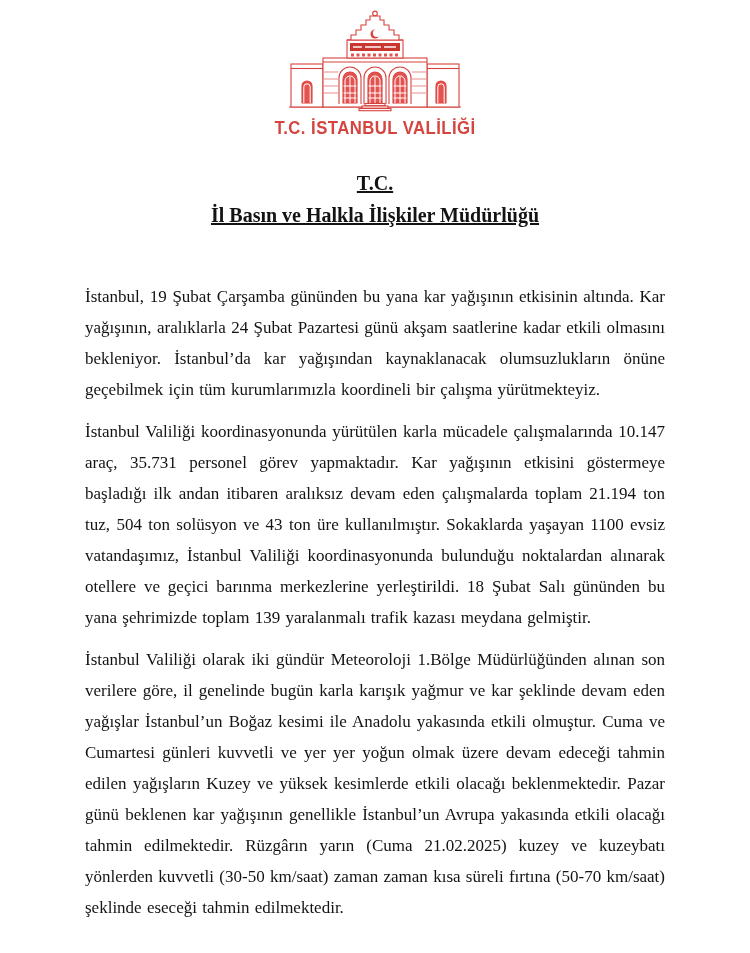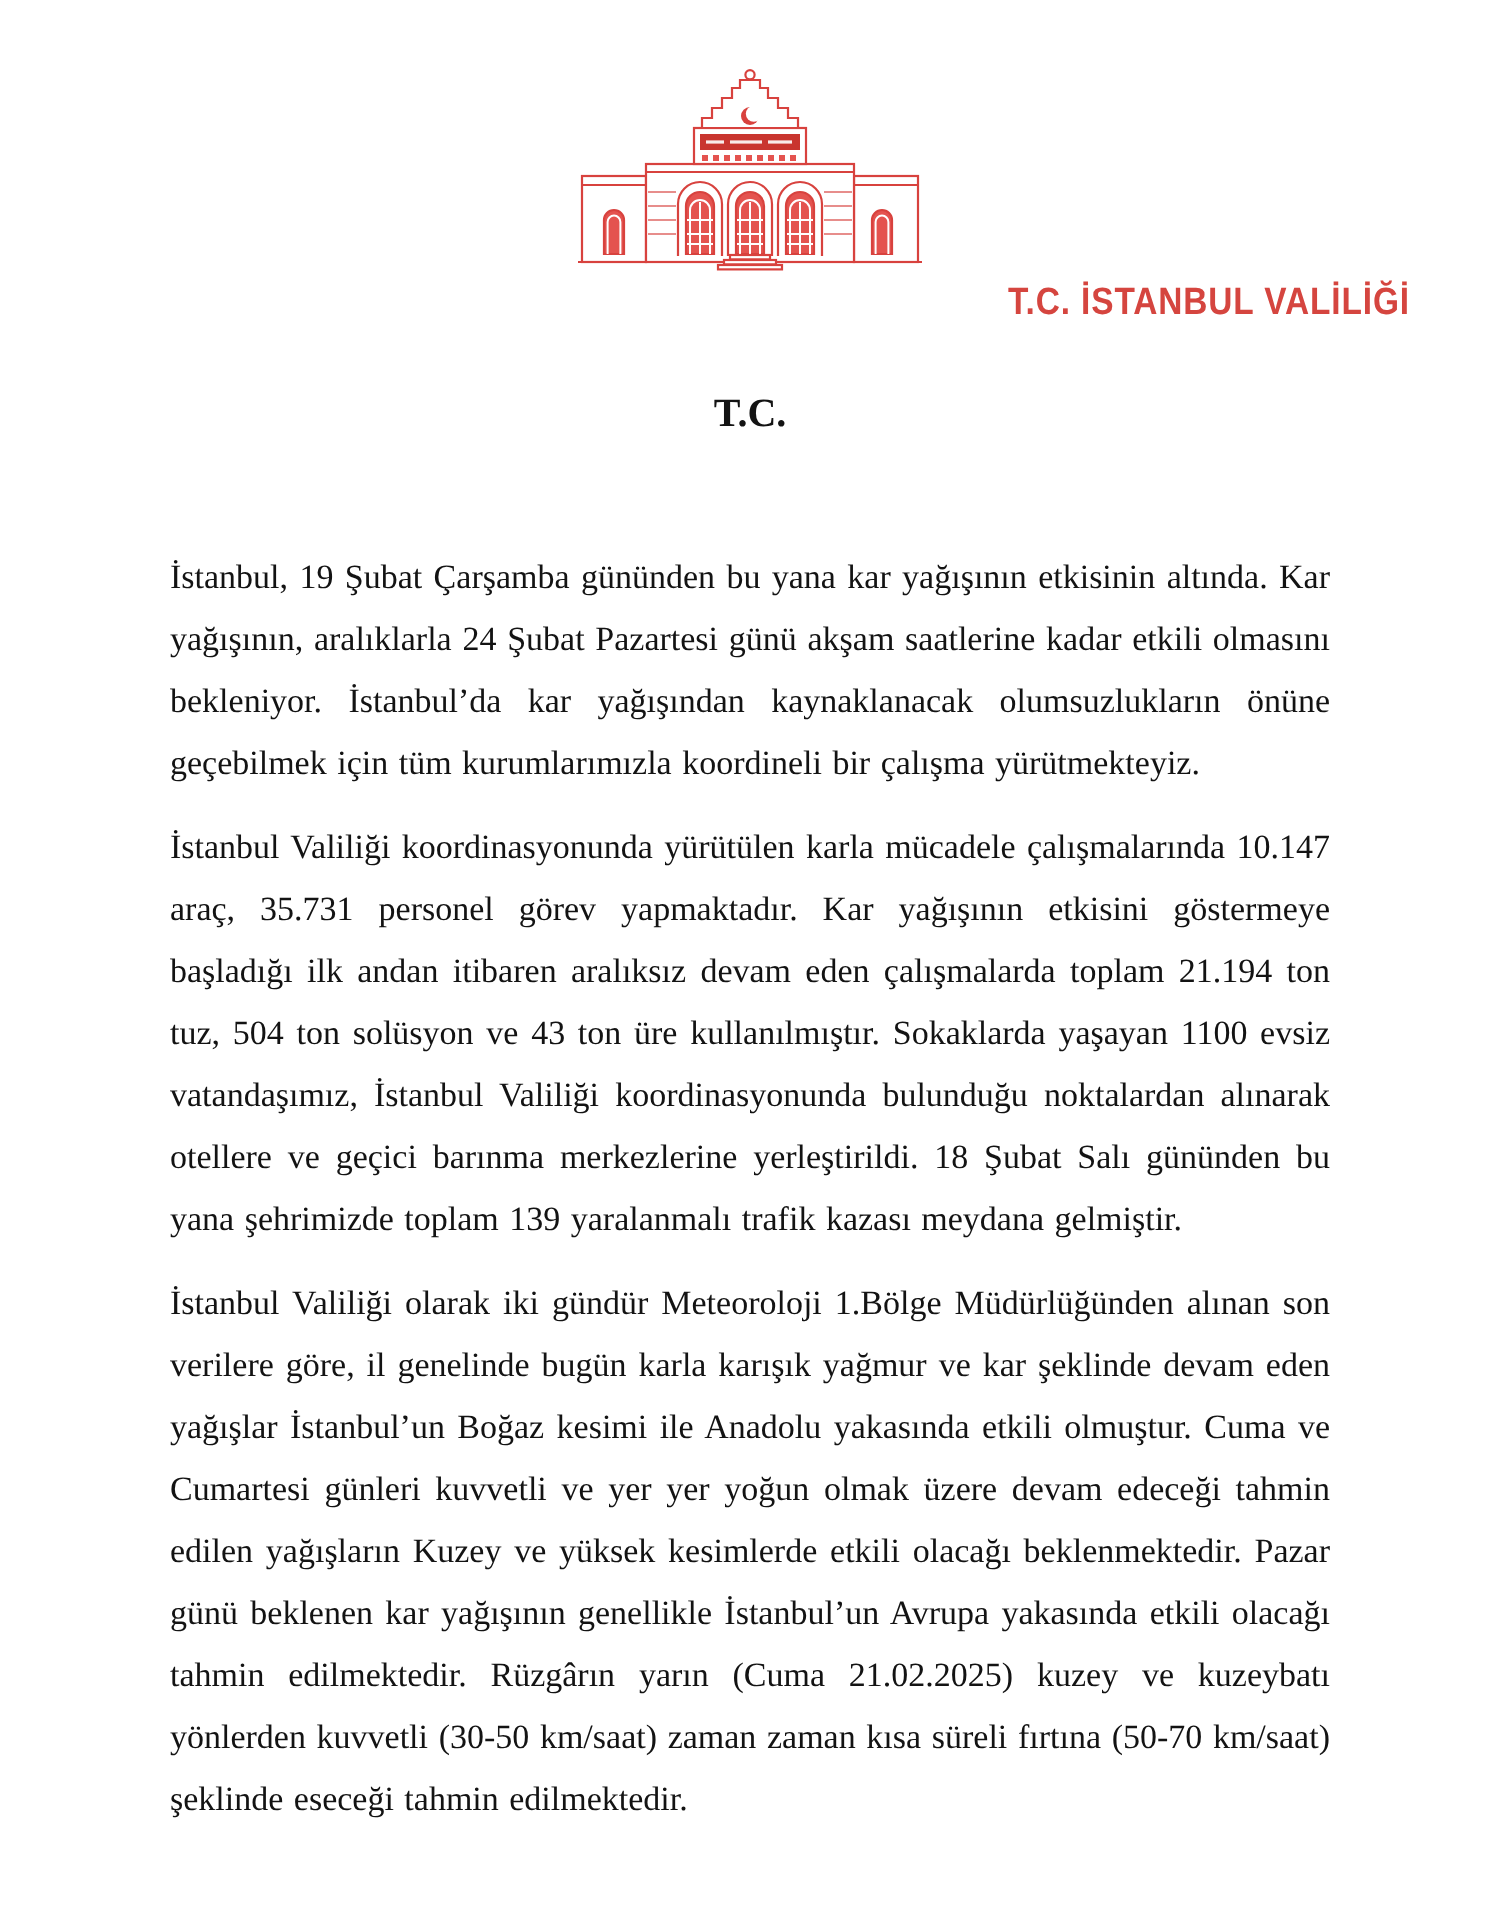--- a/index.html
+++ b/index.html
@@ -10,42 +10,43 @@
   .page {
     position: relative;
     width: 750px;
     height: 953px;
     background: #ffffff;
     overflow: hidden;
     font-family: "Liberation Serif", serif;
     color: #131313;
   }
   .logo-block {
-    padding-top: 34px;
-    text-align: right;
+    padding-top: 10px;
+    text-align: center;
   }
   .logo-block svg {
     display: block;
     margin: 0 auto;
   }
   .wordmark {
     margin-top: 3px;
     color: #d5453f;
     font-family: "Liberation Sans", sans-serif;
     font-weight: bold;
     font-size: 19px;
     letter-spacing: 0.5px;
     transform: scaleX(0.88);
     transform-origin: center top;
     white-space: nowrap;
   }
   .titles {
     margin-top: 28px;
     text-align: center;
     font-weight: bold;
+    text-decoration: underline;
   }
   .titles .t-line {
     font-size: 20px;
     line-height: 32px;
   }
   .content {
     margin: 50px 85px 0 85px;
     font-size: 17px;
     line-height: 31px;
     text-align: justify;
@@ -150,20 +151,21 @@
       <rect x="76" y="93.5" width="20" height="2.2" fill="#ffffff"></rect>
       <rect x="73" y="96" width="26" height="2.2" fill="#ffffff"></rect>
       <rect x="70" y="98.5" width="32" height="2.2" fill="#ffffff"></rect>
     </svg>
 
     <div class="wordmark">T.C. İSTANBUL VALİLİĞİ</div>
   </div>
 
   <div class="titles">
     <div class="t-line">T.C.</div>
+    <div class="t-line">İl Basın ve Halkla İlişkiler Müdürlüğü</div>
   </div>
 
   <div class="content">
     <p>İstanbul, 19 Şubat Çarşamba gününden bu yana kar yağışının etkisinin altında. Kar yağışının, aralıklarla 24 Şubat Pazartesi günü akşam saatlerine kadar etkili olmasını bekleniyor. İstanbul’da kar yağışından kaynaklanacak olumsuzlukların önüne geçebilmek için tüm kurumlarımızla koordineli bir çalışma yürütmekteyiz.</p>
     <p>İstanbul Valiliği koordinasyonunda yürütülen karla mücadele çalışmalarında 10.147 araç, 35.731 personel görev yapmaktadır. Kar yağışının etkisini göstermeye başladığı ilk andan itibaren aralıksız devam eden çalışmalarda toplam 21.194 ton tuz, 504 ton solüsyon ve 43 ton üre kullanılmıştır. Sokaklarda yaşayan 1100 evsiz vatandaşımız, İstanbul Valiliği koordinasyonunda bulunduğu noktalardan alınarak otellere ve geçici barınma merkezlerine yerleştirildi. 18 Şubat Salı gününden bu yana şehrimizde toplam 139 yaralanmalı trafik kazası meydana gelmiştir.</p>
     <p>İstanbul Valiliği olarak iki gündür Meteoroloji 1.Bölge Müdürlüğünden alınan son verilere göre, il genelinde bugün karla karışık yağmur ve kar şeklinde devam eden yağışlar İstanbul’un Boğaz kesimi ile Anadolu yakasında etkili olmuştur. Cuma ve Cumartesi günleri kuvvetli ve yer yer yoğun olmak üzere devam edeceği tahmin edilen yağışların Kuzey ve yüksek kesimlerde etkili olacağı beklenmektedir. Pazar günü beklenen kar yağışının genellikle İstanbul’un Avrupa yakasında etkili olacağı tahmin edilmektedir. Rüzgârın yarın (Cuma 21.02.2025) kuzey ve kuzeybatı yönlerden kuvvetli (30-50 km/saat) zaman zaman kısa süreli fırtına (50-70 km/saat) şeklinde eseceği tahmin edilmektedir.</p>
   </div>
 
 </div>
 

